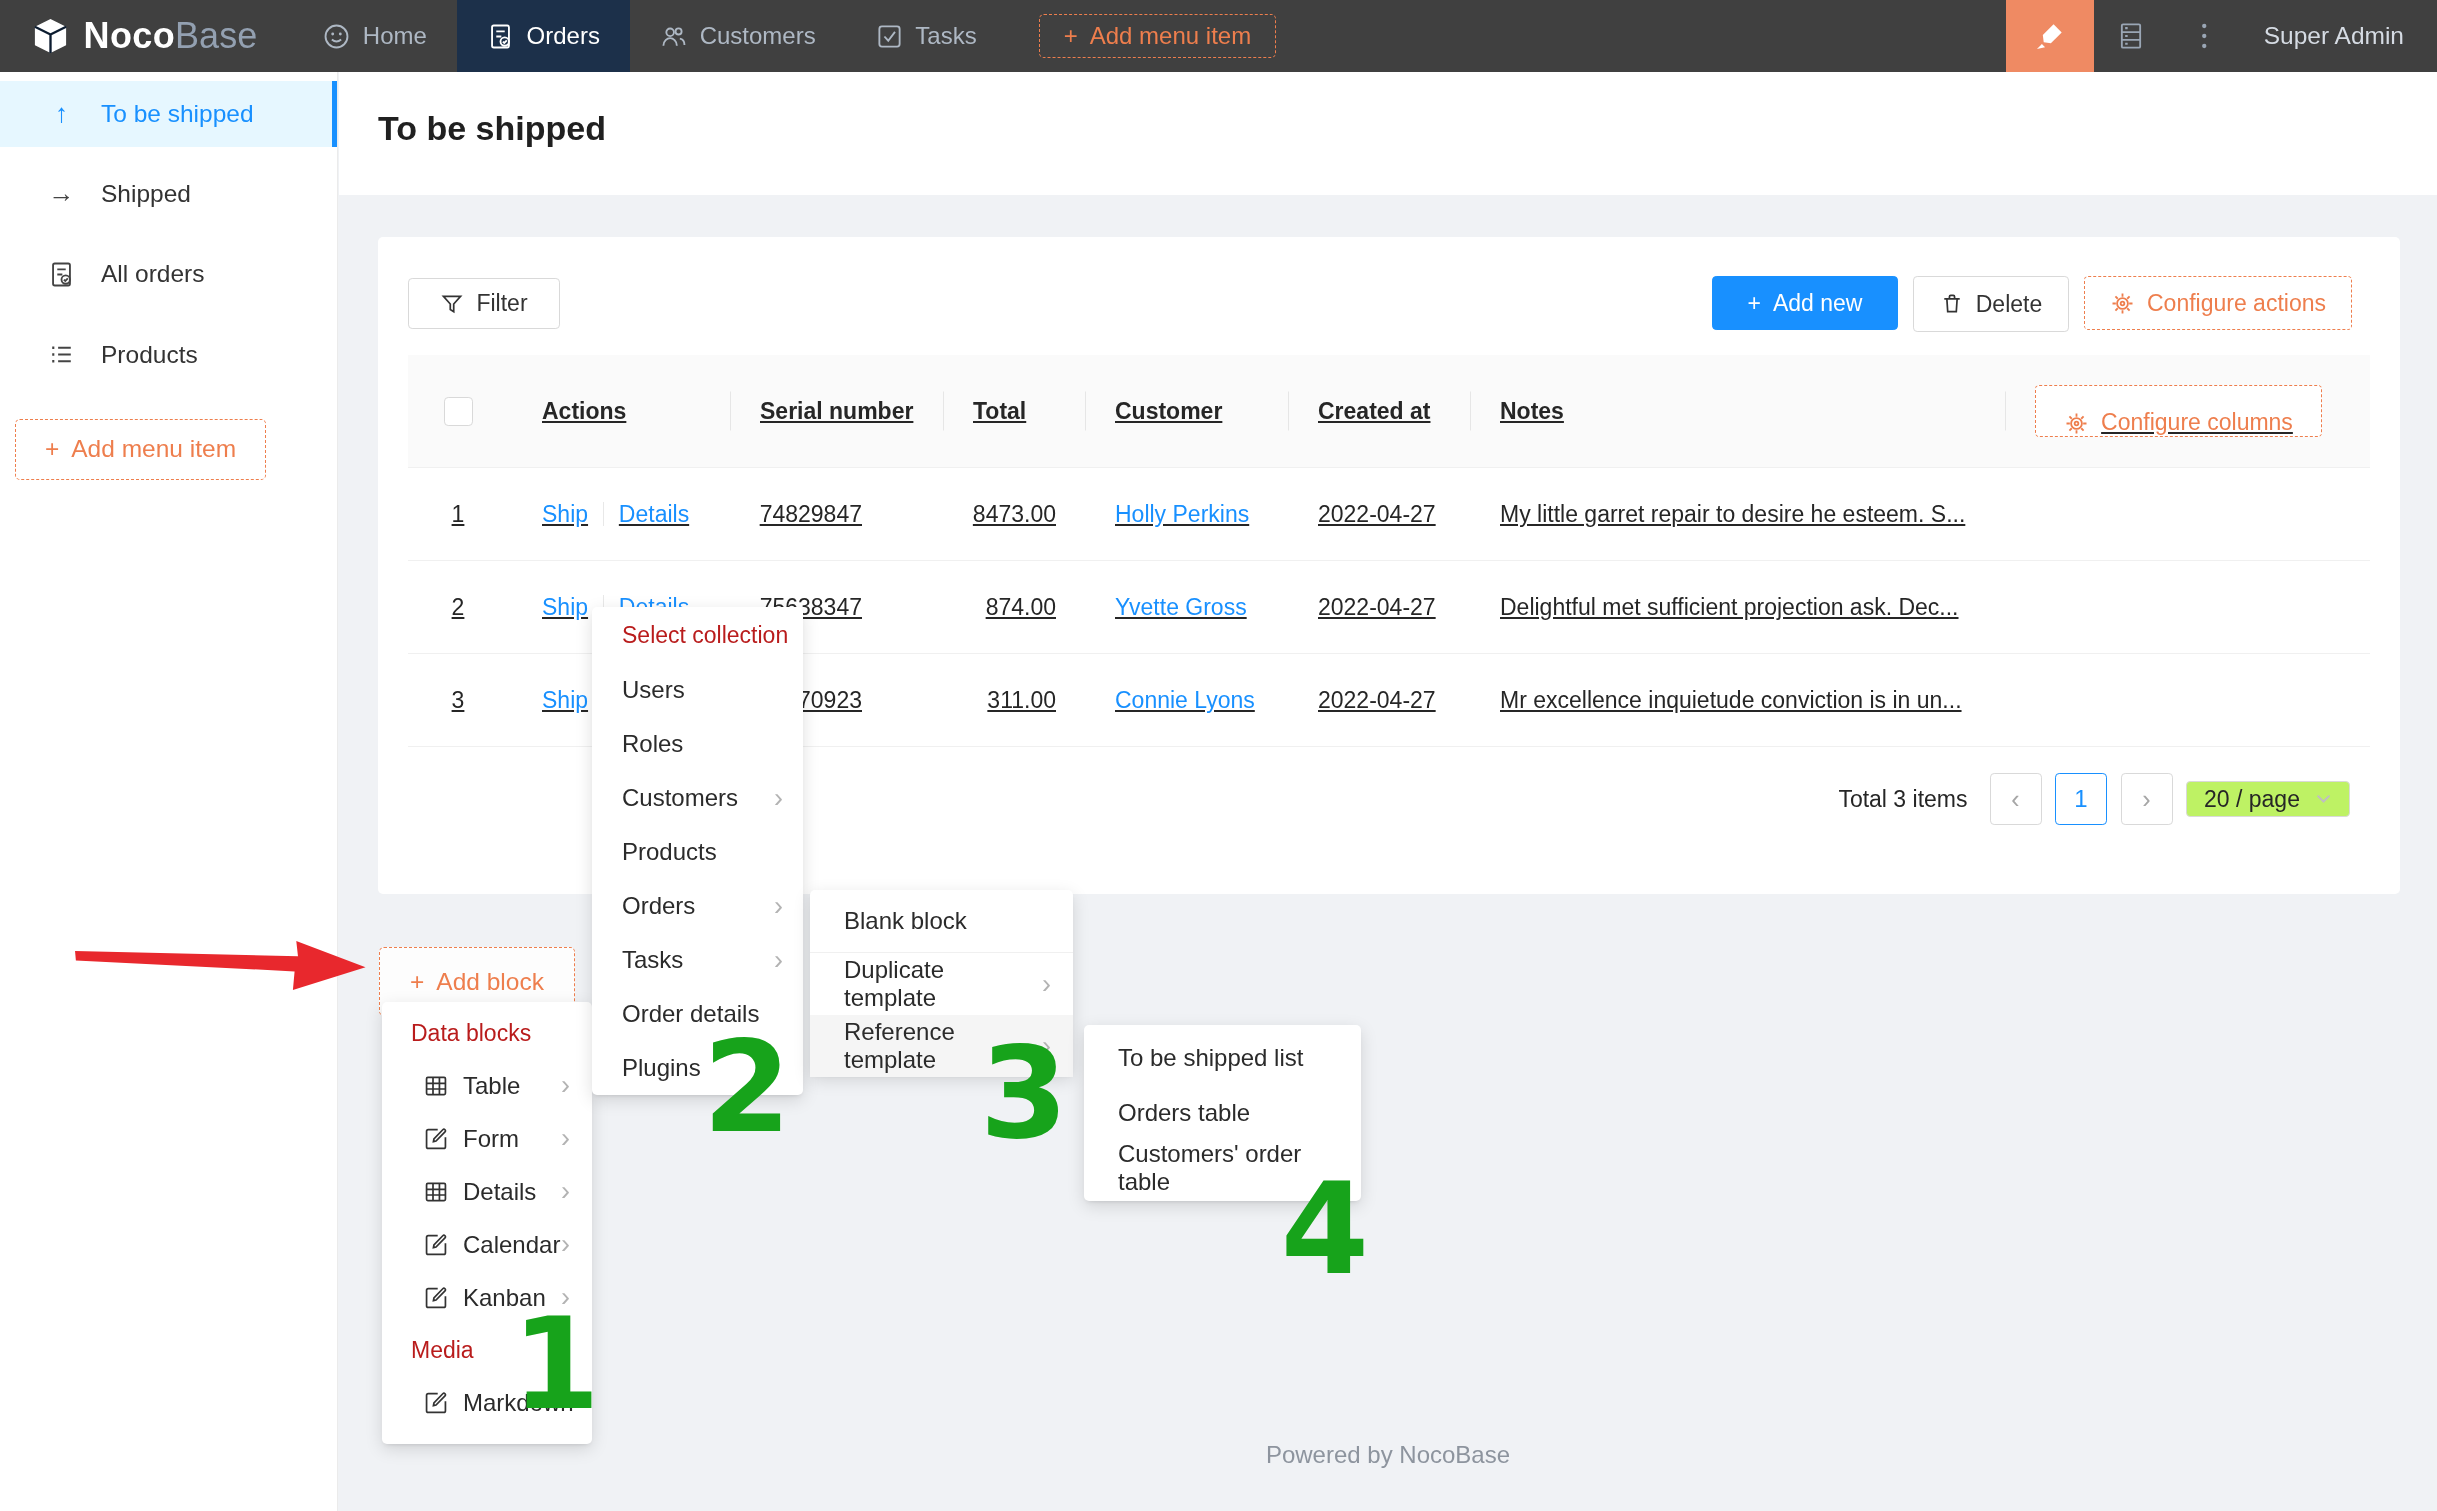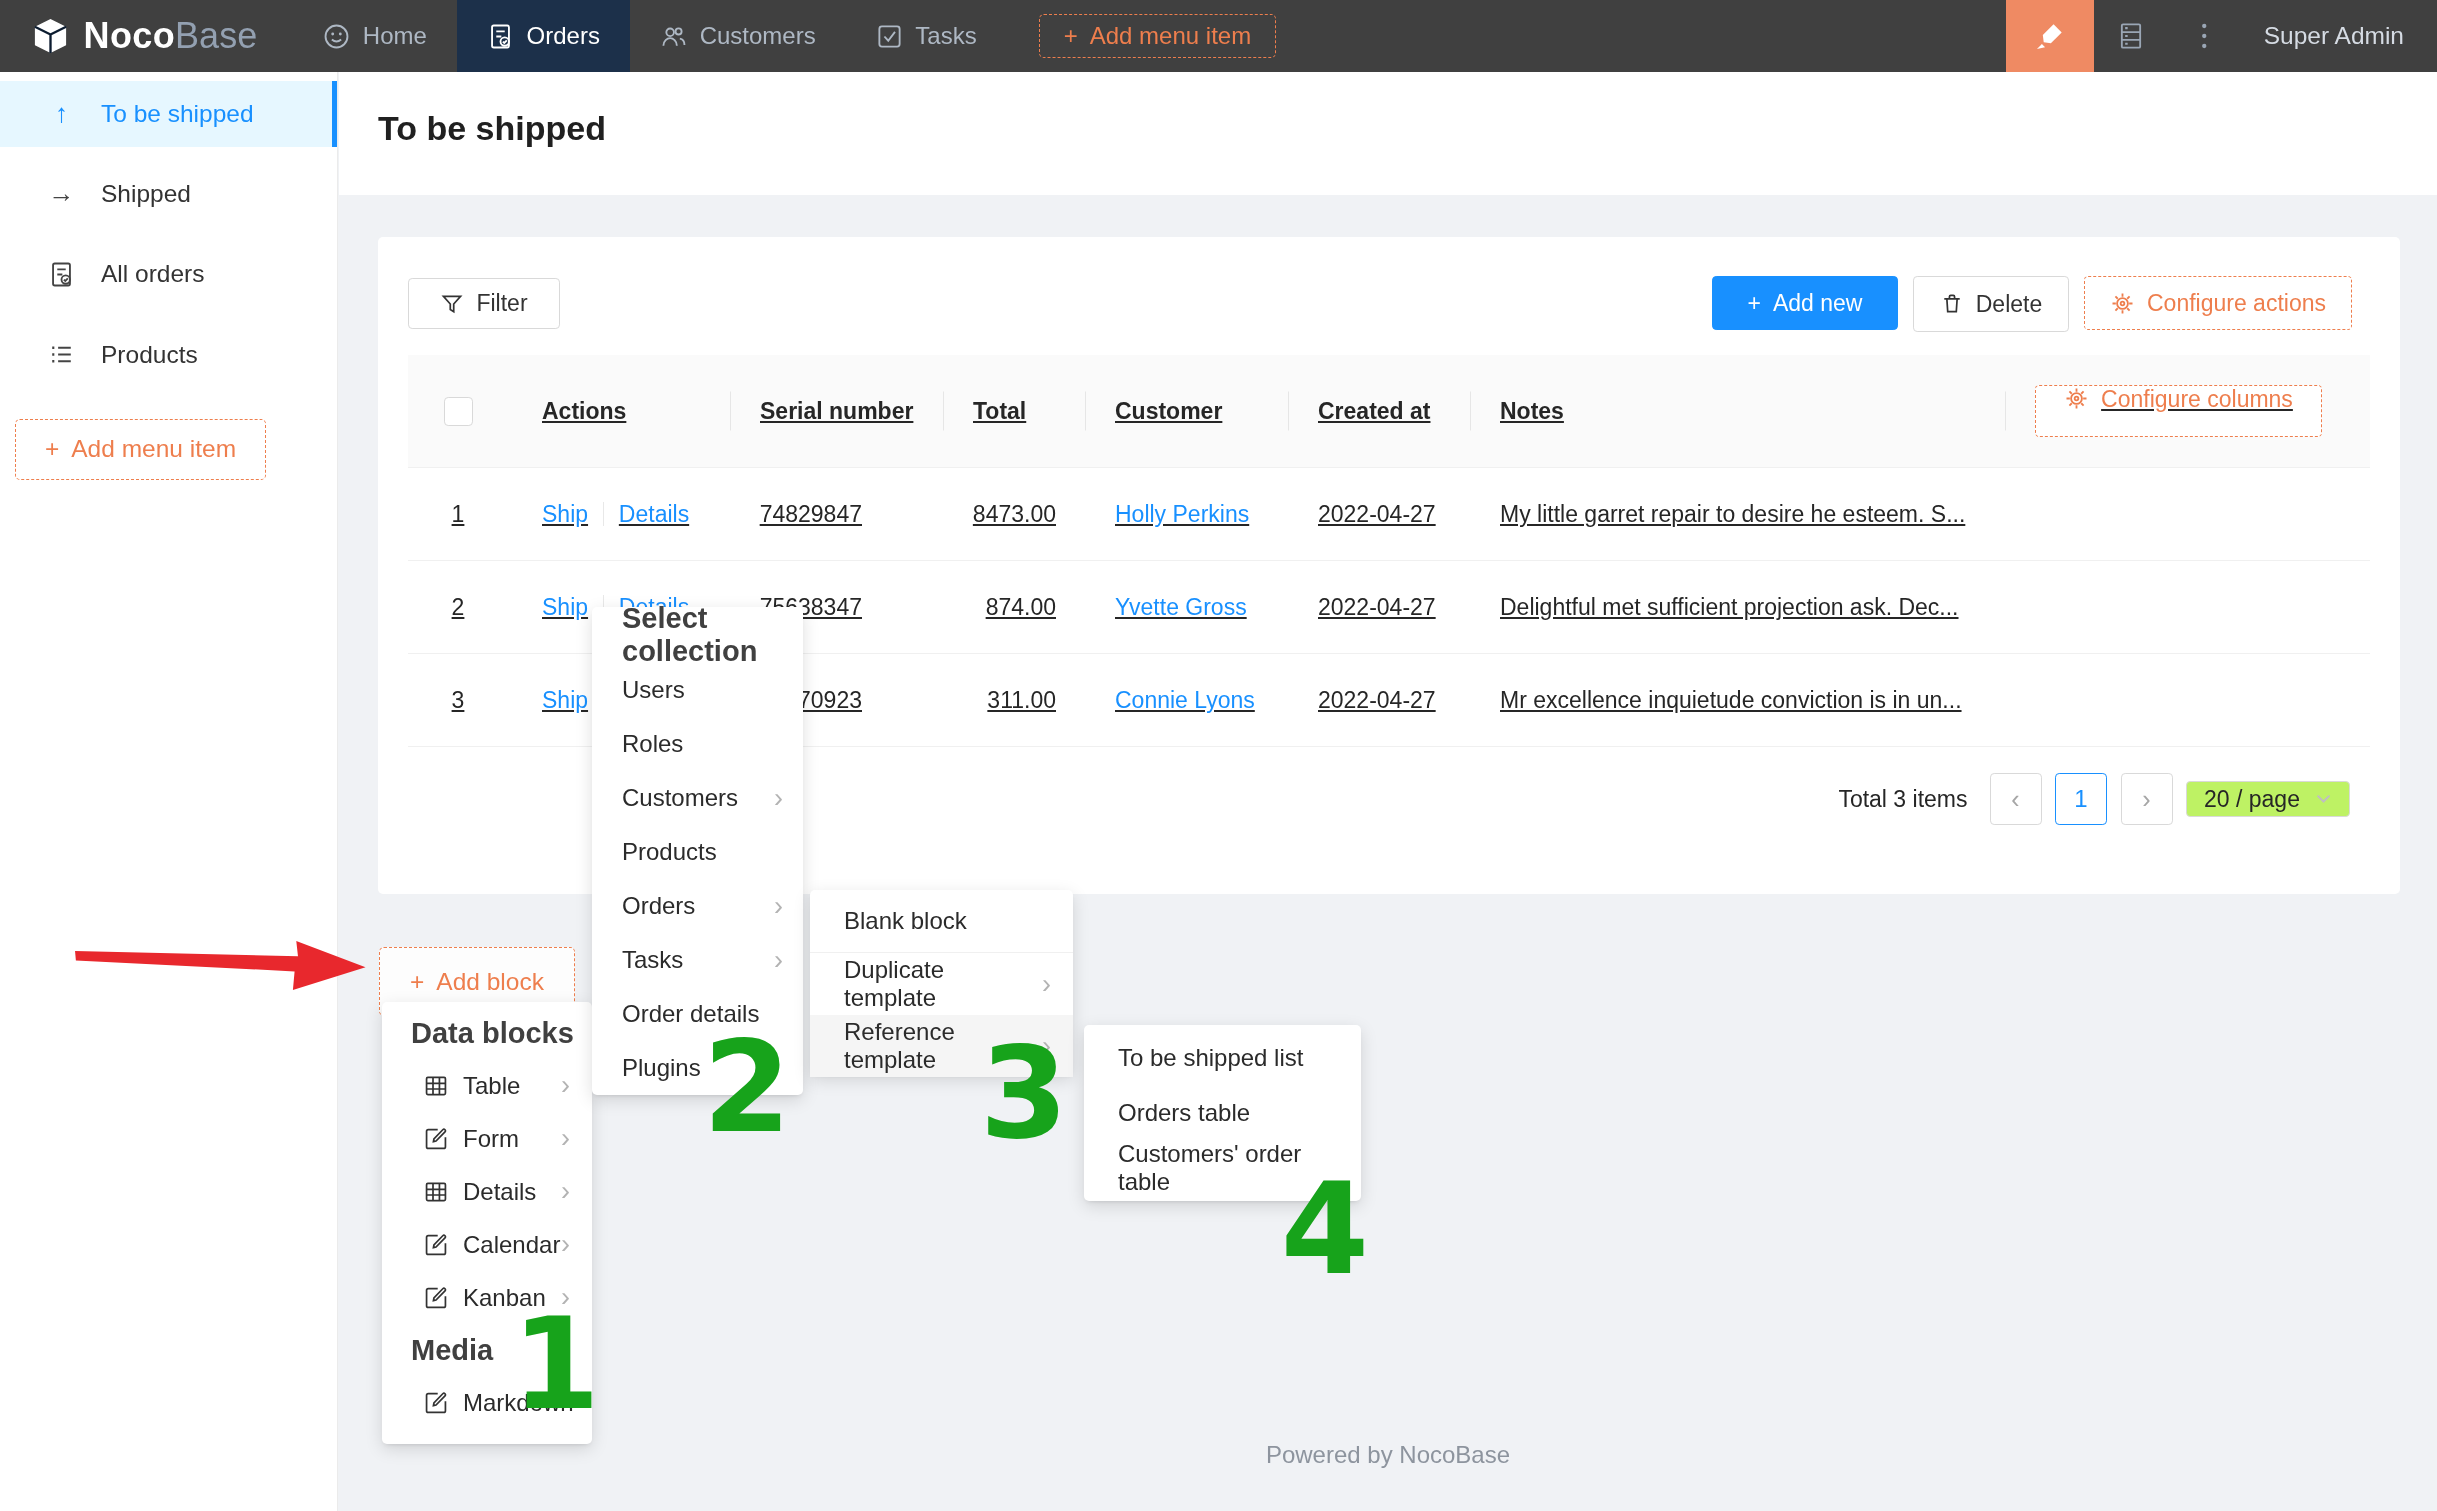--- a/index.html
+++ b/index.html
@@ -56,21 +56,21 @@
           background:#fff; border-radius:5px; z-index:1; }
   .btn { display:flex; align-items:center; justify-content:center; gap:12px; border-radius:4.2px;
          font-size:23px; cursor:pointer; background:#fff; border:0.8px solid #d9d9d9; color:#333; }
   .btn-filter { position:absolute; left:30px; top:41px; width:152px; height:51px; }
   .btn-addnew { position:absolute; left:1334px; top:39px; width:186px; height:54px;
                 background:#1890ff; border:0.8px solid #1890ff; color:#fff; }
   .btn-delete { position:absolute; left:1535px; top:39px; width:156px; height:56px; }
   .btn-cfg-actions { position:absolute; left:1706px; top:39px; width:268px; height:54px;
                      border:1.7px dashed #ee7e4d; color:#ee7e4d; }
   .btn-cfg-cols { border:1.7px dashed #ee7e4d; color:#ee7e4d; width:287px; height:52px;
-                  display:flex; align-items:flex-start; justify-content:center; gap:12px;
+                  display:flex; align-items:flex-end; justify-content:center; gap:12px;
                   border-radius:4.2px; font-size:23px; background:#fff; cursor:pointer; }
 
   
   .tbl { position:absolute; left:30px; top:118px; width:1962px; }
   .trow { display:grid; grid-template-columns:100px 222px 213px 142px 203px 182px 535px 366px;
           align-items:center;text-decoration:underline; }
   .thead { background:#fafafa; height:113px; font-weight:bold; font-size:23px; border-bottom:0.8px solid #f0f0f0; }
   .tbody-row { height:93px; font-size:23px; border-bottom:0.8px solid #f0f0f0; background:#fff; }
   .cell { padding-left:30px; position:relative; height:100%; display:flex; align-items:center; }
   .cell.center { justify-content:center; padding-left:0; }
@@ -100,21 +100,21 @@
   
   .add-block { position:absolute; left:379px; top:947px; width:196px; height:69px;
                display:flex; align-items:center; justify-content:center; gap:12px;
                border:1.7px dashed #ee7e4d; border-radius:5px; color:#ee7e4d; font-size:24.5px;
                background:#fdfdfd; cursor:pointer; z-index:3; }
 
   
   .pop { position:absolute; background:#fff; border-radius:5px; z-index:10;
          box-shadow:0 5px 17px rgba(0,0,0,.13), 0 2.5px 5px -3.4px rgba(0,0,0,.14);
          font-size:24px; color:#2b2b2b; }
-  .pop .group-label { color:#404040; font-size:29px; display:flex; align-items:center;font-weight:bold; }
+  .pop .group-label { color:#b91c1c; font-size:23px; display:flex; align-items:center; }
   .mrow { display:flex; align-items:center; cursor:pointer; }
   .mrow .chev { margin-left:auto; color:#b3b3b3; font-size:27px; }
   .mrow .micon { margin-right:15px; display:flex; }
   .mrow.hovered { background:#f5f5f5; }
 
   .pop1 { left:382px; top:1002px; width:210px; height:442px; padding-top:5px; }
   .pop1 .group-label { height:52px; padding-left:29px; }
   .pop1 .mrow { height:53px; padding:0 22px 0 42px; }
   .pop2 { left:592px; top:607px; width:211px; height:488px; }
   .pop2 .group-label { height:56px; padding-left:30px; }

